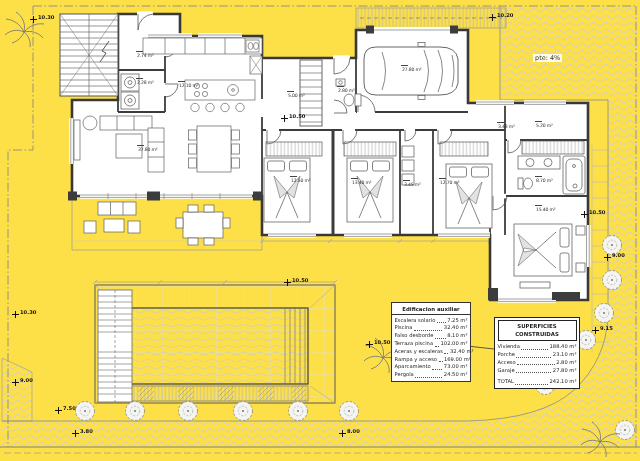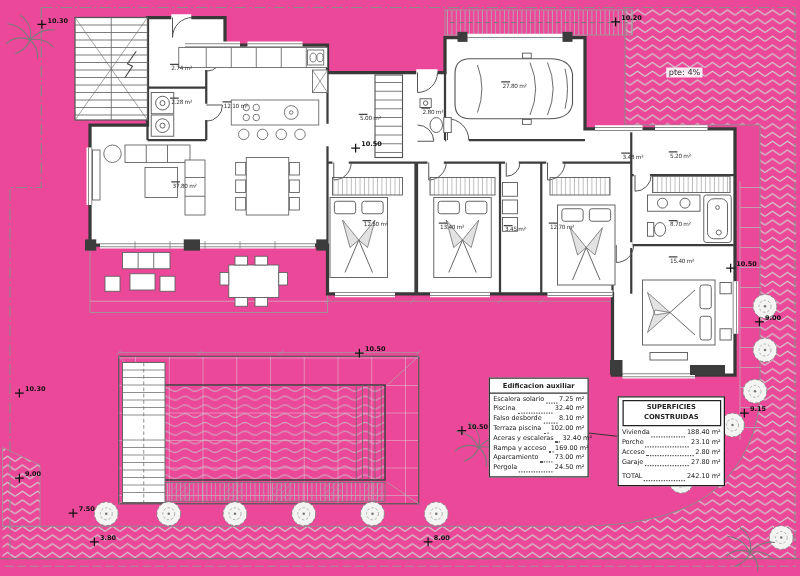--- a/index.html
+++ b/index.html
@@ -1,16 +1,16 @@
 <!DOCTYPE html>
 <html><head>
 <meta charset="utf-8">
 <style>
   html,body{margin:0;padding:0;background:#e8e8e8;}
-  #sheet{position:relative;width:640px;height:461px;background:#ec4899;overflow:hidden;
+  #sheet{position:relative;width:640px;height:461px;background:#fde047;overflow:hidden;
          font-family:"DejaVu Sans",sans-serif;color:#222;}
   #plan{position:absolute;left:0;top:0;}
   
   .lbl{position:absolute;white-space:nowrap;}
   .rl{font-size:4.6px;color:#333;letter-spacing:-0.2px;}
   .rl::before{content:"";position:absolute;left:-1px;top:-2.5px;width:7px;border-top:0.7px solid #444;}
   .mk{position:absolute;width:7px;height:7px;}
   .mk .cross{position:absolute;left:0;top:0;width:7px;height:7px;}
   .mk .cross::before{content:"";position:absolute;left:0;right:0;top:3px;border-top:1.1px solid #111;}
   .mk .cross::after{content:"";position:absolute;top:0;bottom:0;left:3px;border-left:1.1px solid #111;}

